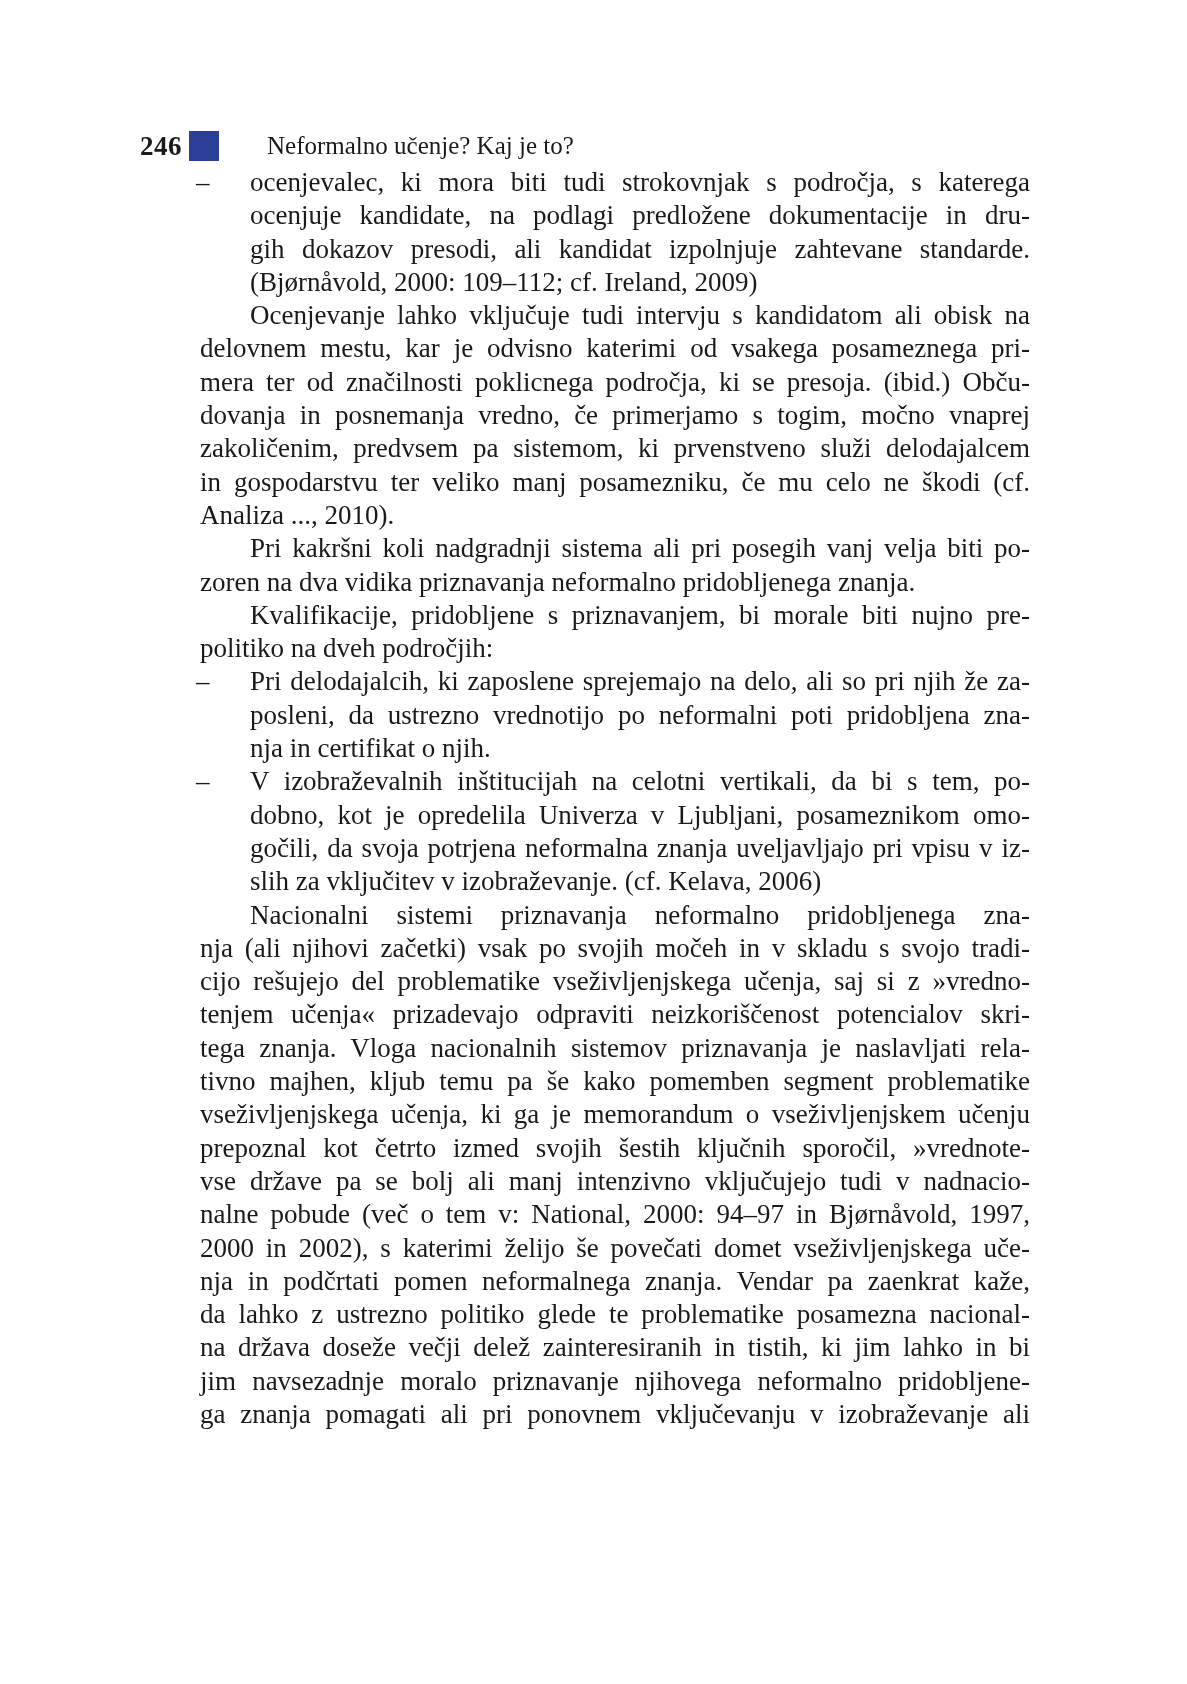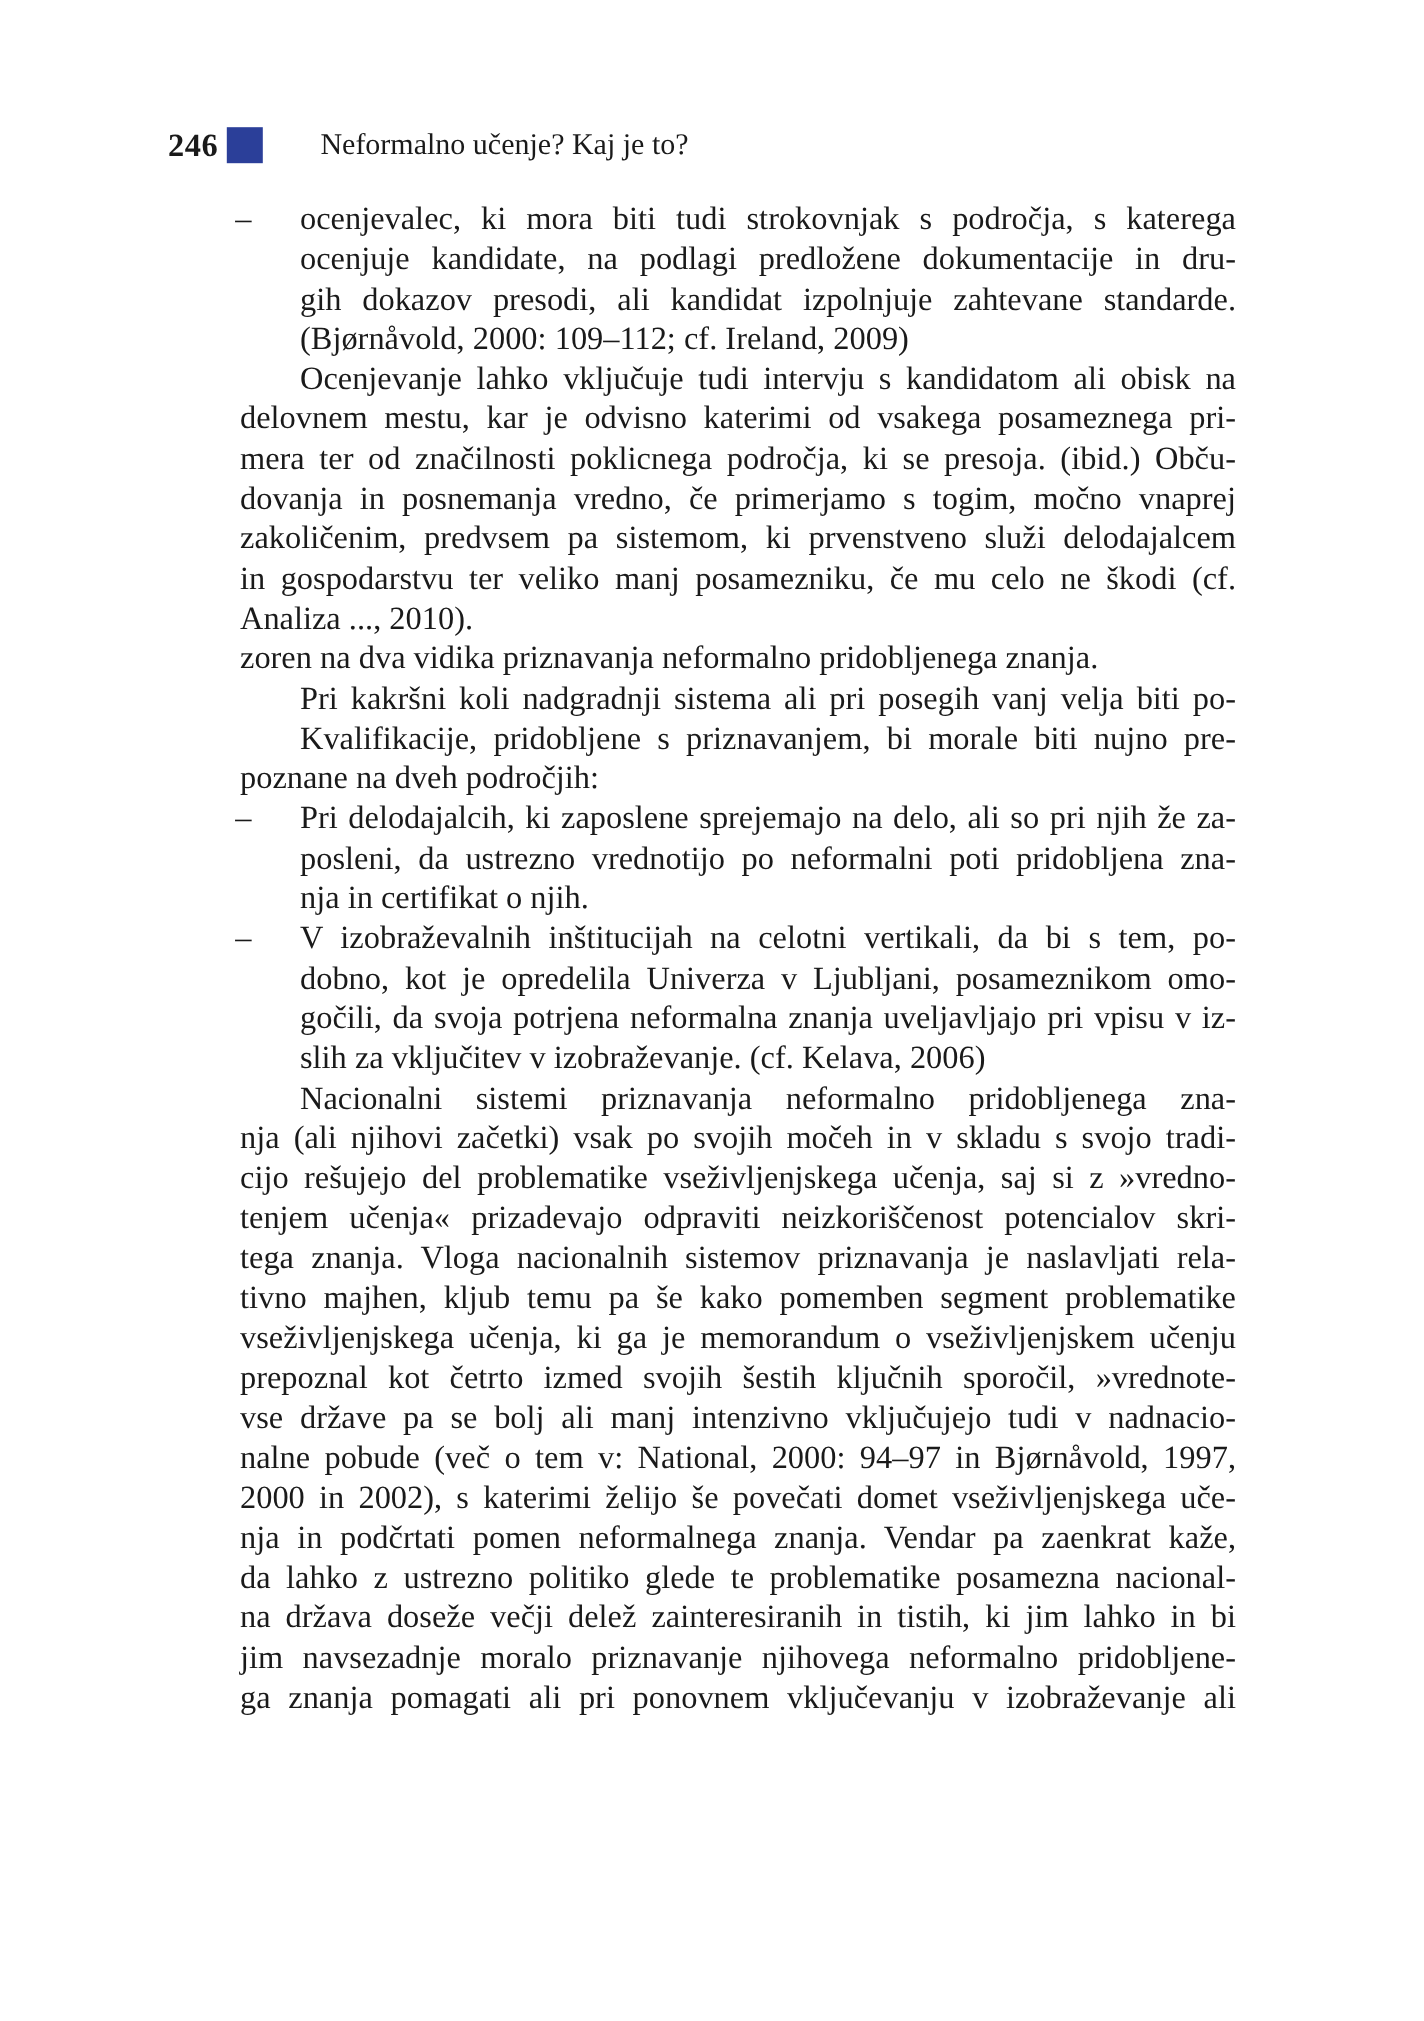--- a/index.html
+++ b/index.html
@@ -1,18 +1,18 @@
 <!DOCTYPE html>
 <html><head>
   <meta charset="utf-8">
   <style>
     html, body { margin: 0; padding: 0; background: #ffffff; }
     body { width: 1187px; height: 1684px; position: relative; overflow: hidden;
       font-family: "Liberation Serif", "DejaVu Serif", serif; color: #1a1a1a; }
-    .header { position: absolute; left: 140px; top: 103px; height: 36px; display: flex; align-items: center; justify-content: space-between; }
+    .header { position: absolute; left: 140px; top: 128px; height: 36px; display: flex; align-items: center; justify-content: space-between; }
     .page-num { font-weight: bold; font-size: 27px; letter-spacing: 0.5px; }
     .square { width: 30px; height: 30px; margin-left: 7px; margin-right: 12px; }
     .running-title { font-size: 25px; margin-left: 36px; }
     .body { position: absolute; left: 200px; top: 166px; width: 830px; }
     .line { height: 33.3px; line-height: 33.3px; font-size: 27px; white-space: nowrap; text-align: justify; text-align-last: justify; }
     .line.last { text-align-last: left; }
     .indent { padding-left: 50px; }
     .hang { padding-left: 50px; }
     .bullet { position: relative; }
     .dash { position: absolute; left: -46px; }
@@ -31,24 +31,24 @@
     <div class="line hang"><span>ocenjuje kandidate, na podlagi predložene dokumentacije in dru-</span></div>
     <div class="line hang"><span>gih dokazov presodi, ali kandidat izpolnjuje zahtevane standarde.</span></div>
     <div class="line hang last"><span>(Bjørnåvold, 2000: 109–112; cf. Ireland, 2009)</span></div>
     <div class="line indent"><span>Ocenjevanje lahko vključuje tudi intervju s kandidatom ali obisk na</span></div>
     <div class="line"><span>delovnem mestu, kar je odvisno katerimi od vsakega posameznega pri-</span></div>
     <div class="line"><span>mera ter od značilnosti poklicnega področja, ki se presoja. (ibid.) Obču-</span></div>
     <div class="line"><span>dovanja in posnemanja vredno, če primerjamo s togim, močno vnaprej</span></div>
     <div class="line"><span>zakoličenim, predvsem pa sistemom, ki prvenstveno služi delodajalcem</span></div>
     <div class="line"><span>in gospodarstvu ter veliko manj posamezniku, če mu celo ne škodi (cf.</span></div>
     <div class="line last"><span>Analiza ..., 2010).</span></div>
+    <div class="line indent"><span>Pri kakršni koli nadgradnji sistema ali pri posegih vanj velja biti po-</span></div>
     <div class="line last"><span>zoren na dva vidika priznavanja neformalno pridobljenega znanja.</span></div>
-    <div class="line indent"><span>Pri kakršni koli nadgradnji sistema ali pri posegih vanj velja biti po-</span></div>
     <div class="line indent"><span>Kvalifikacije, pridobljene s priznavanjem, bi morale biti nujno pre-</span></div>
-    <div class="line last"><span>poznane na dveh področjih:</span></div>
+    <div class="line last"><span>politiko na dveh področjih:</span></div>
     <div class="line hang bullet" style="position: relative;"><span class="dash" style="left: -4px;">–</span><span>Pri delodajalcih, ki zaposlene sprejemajo na delo, ali so pri njih že za-</span></div>
     <div class="line hang"><span>posleni, da ustrezno vrednotijo po neformalni poti pridobljena zna-</span></div>
     <div class="line hang last"><span>nja in certifikat o njih.</span></div>
     <div class="line hang bullet" style="position: relative;"><span class="dash" style="left: -4px;">–</span><span>V izobraževalnih inštitucijah na celotni vertikali, da bi s tem, po-</span></div>
     <div class="line hang"><span>dobno, kot je opredelila Univerza v Ljubljani, posameznikom omo-</span></div>
     <div class="line hang"><span>gočili, da svoja potrjena neformalna znanja uveljavljajo pri vpisu v iz-</span></div>
     <div class="line hang last"><span>slih za vključitev v izobraževanje. (cf. Kelava, 2006)</span></div>
     <div class="line indent"><span>Nacionalni sistemi priznavanja neformalno pridobljenega zna-</span></div>
     <div class="line"><span>nja (ali njihovi začetki) vsak po svojih močeh in v skladu s svojo tradi-</span></div>
     <div class="line"><span>cijo rešujejo del problematike vseživljenjskega učenja, saj si z »vredno-</span></div>

